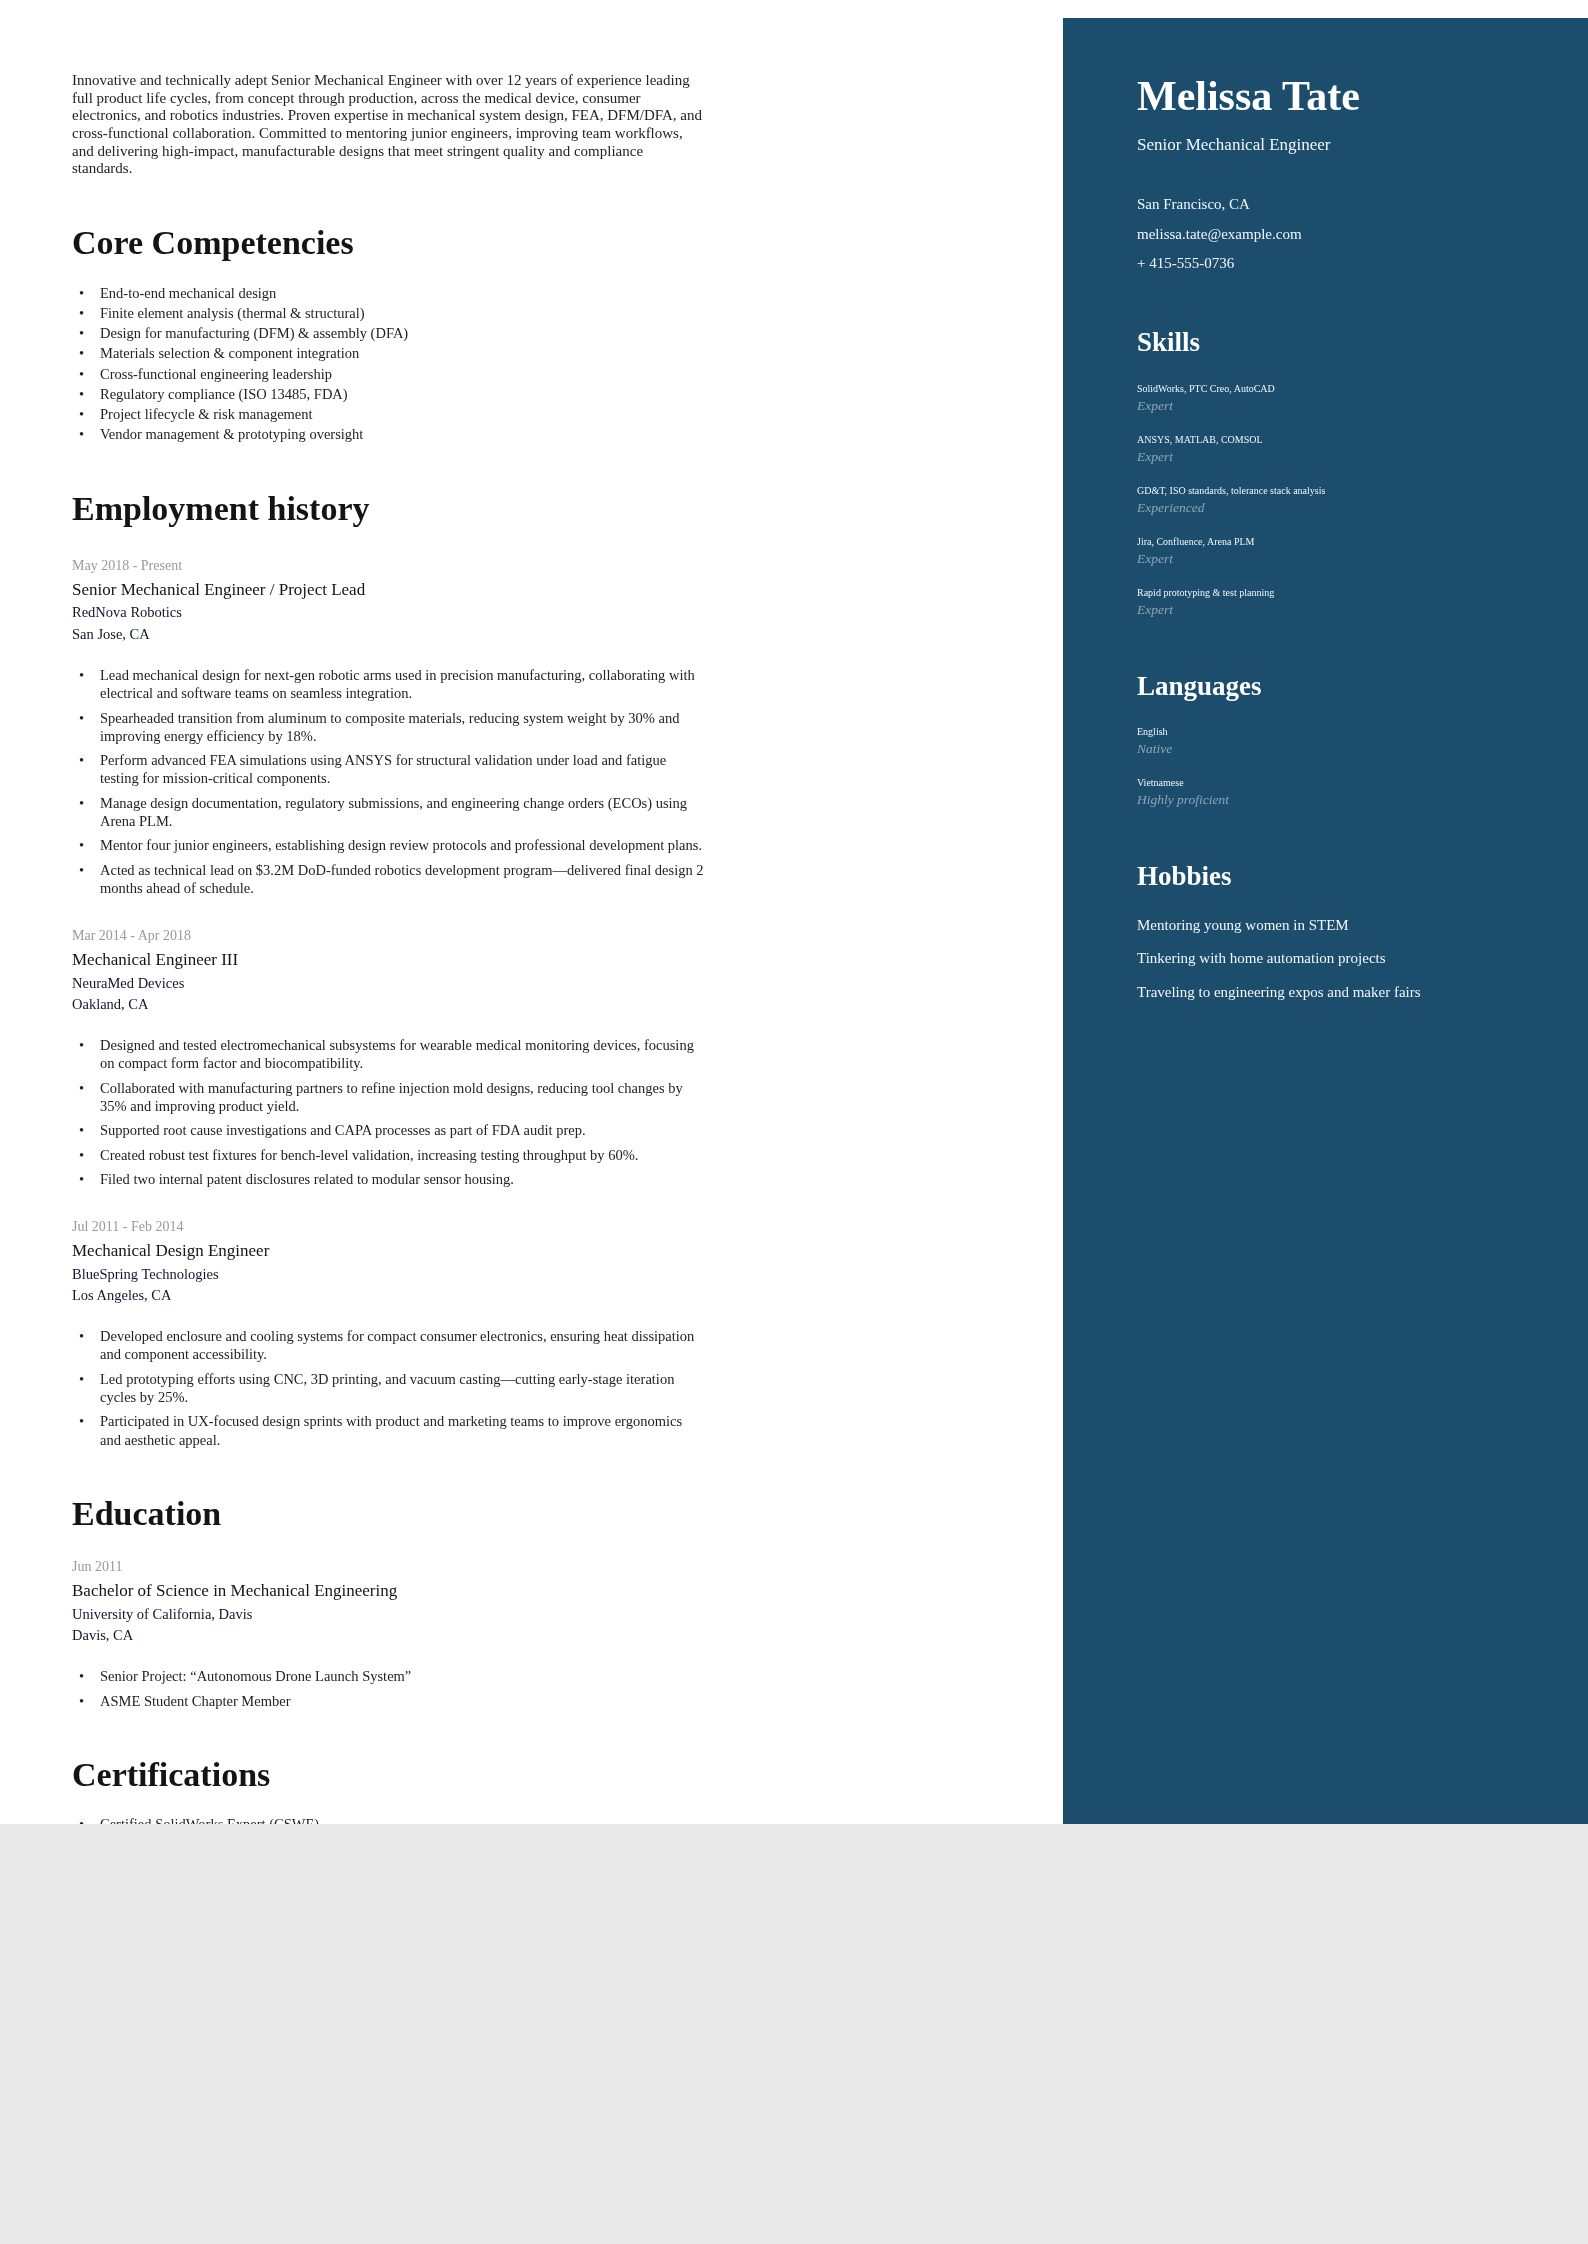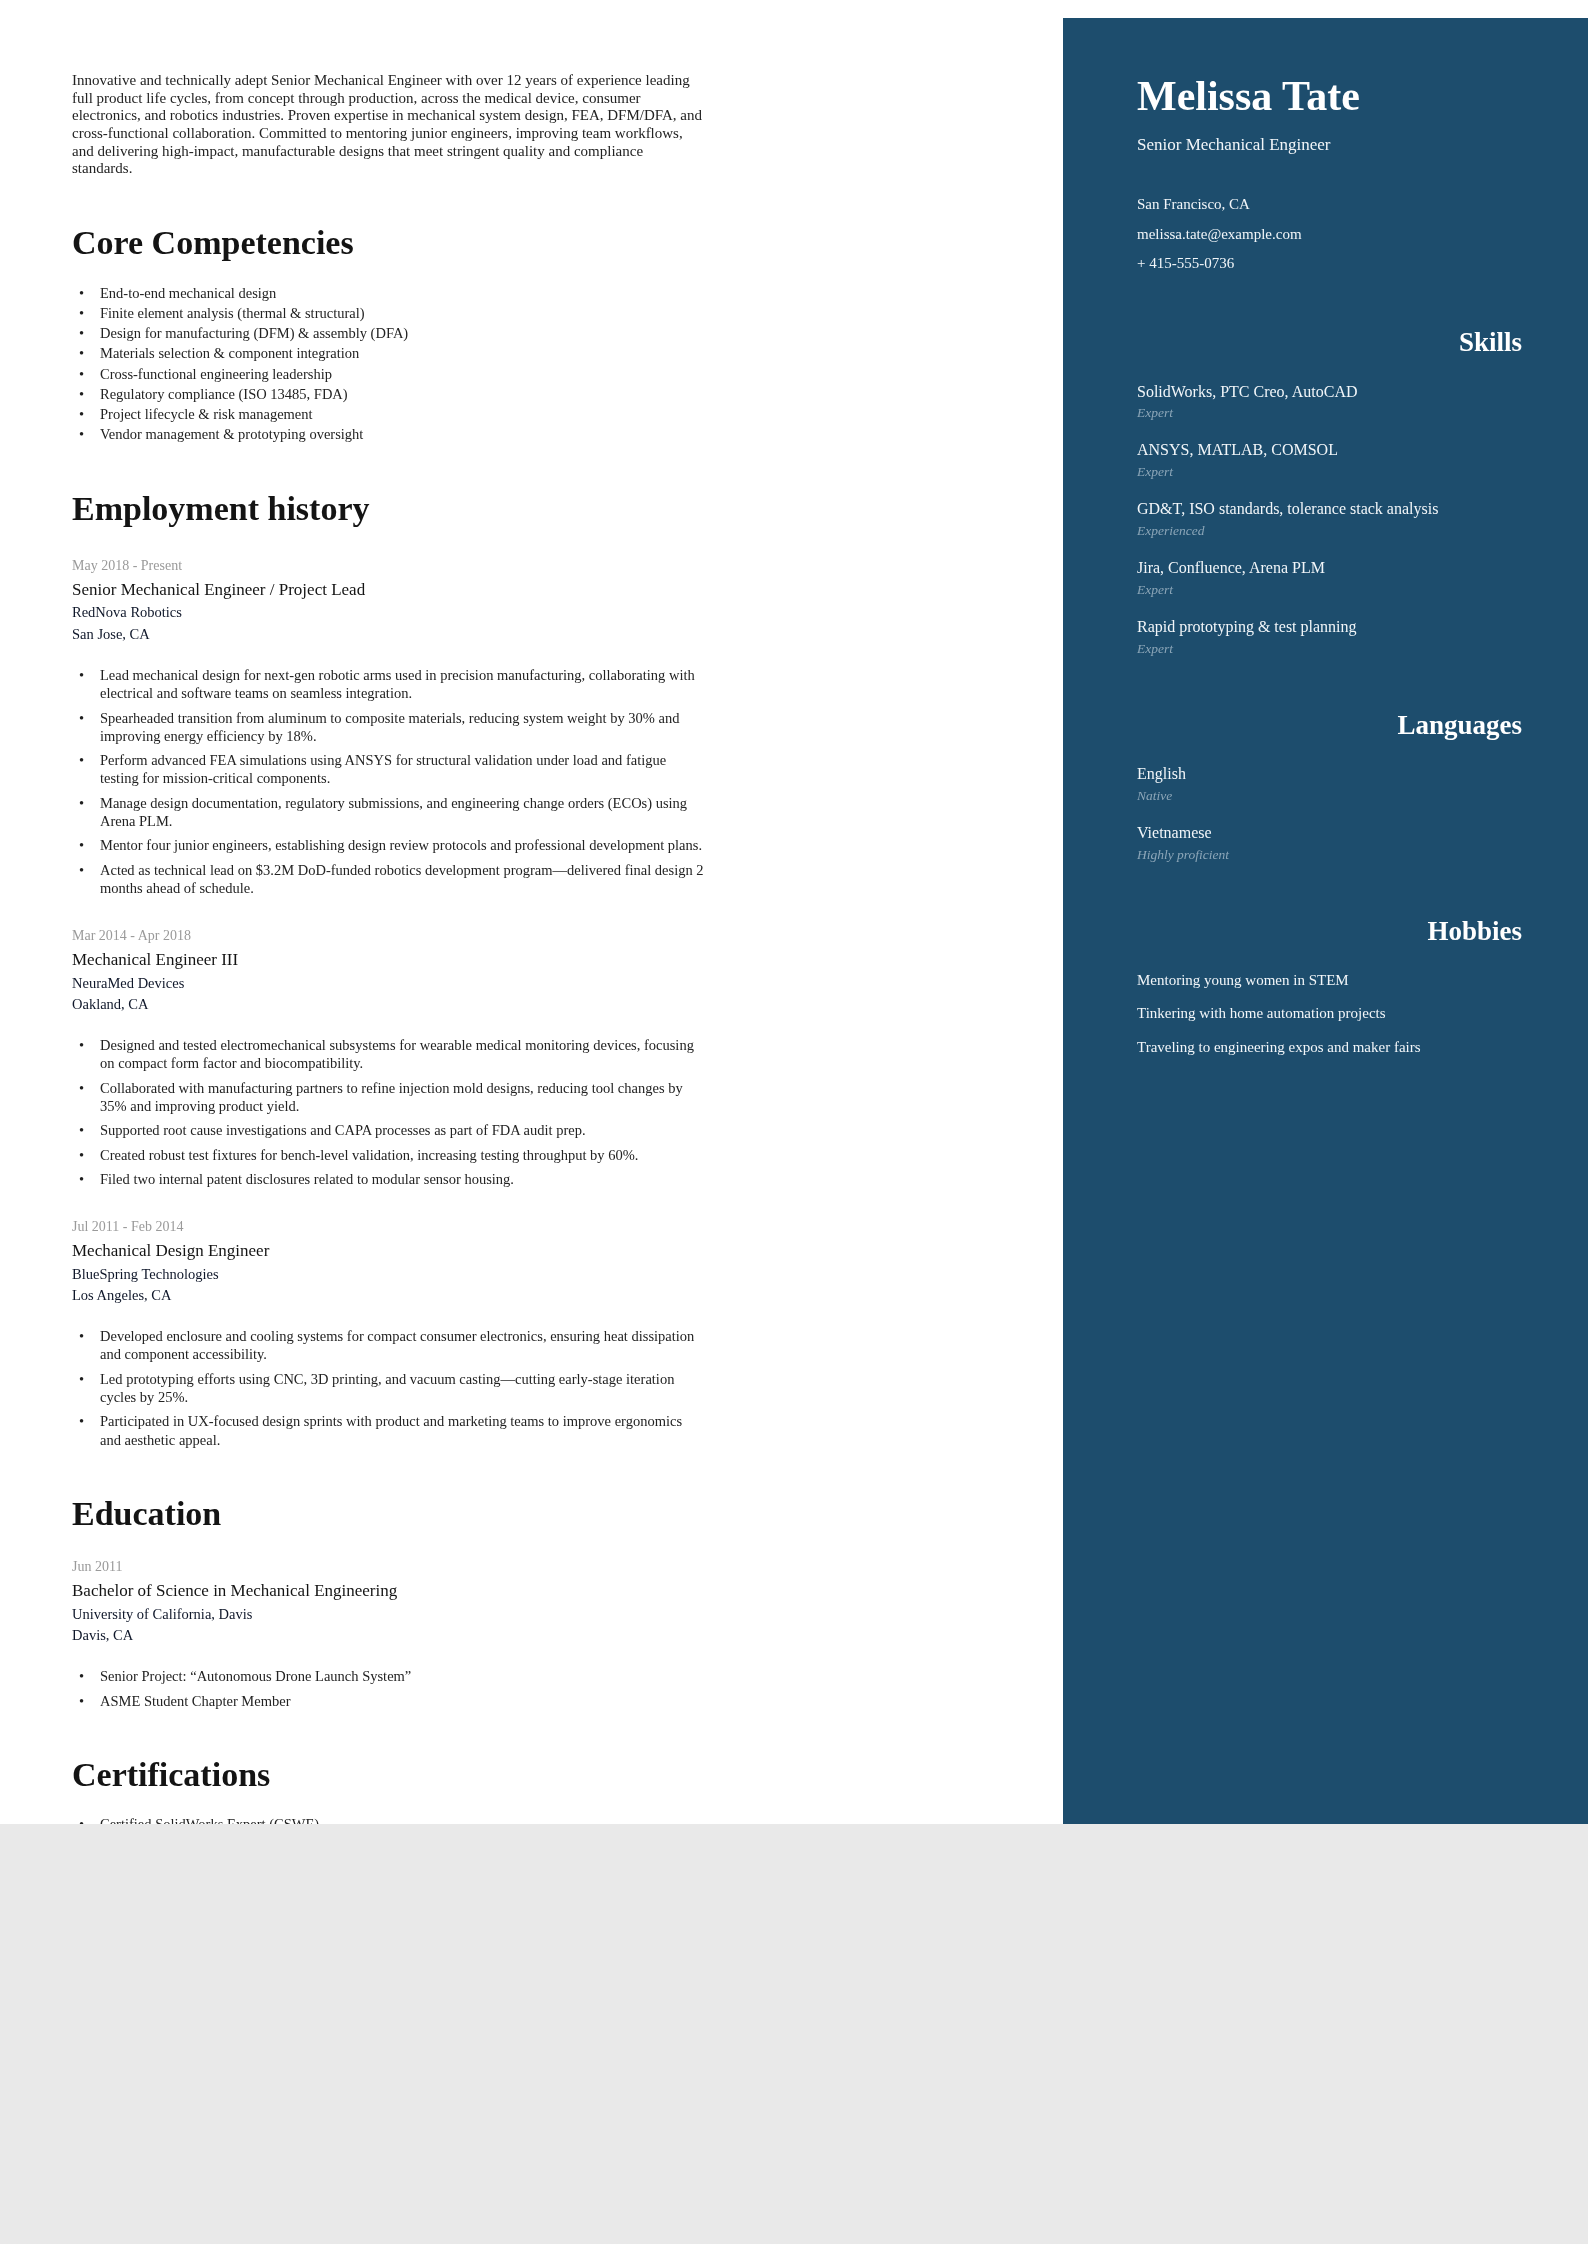--- a/index.html
+++ b/index.html
@@ -58,24 +58,24 @@
   }
   .name {
     font-size:42px; font-weight:700; line-height:1.08;
     margin:0; color:#ffffff;
   }
   .role { font-size:17px; margin-top:16px; color:#f2f6f9; }
   .contact { margin-top:40px; }
   .contact-line { font-size:15px; line-height:1.3; margin-bottom:10px; color:#f2f6f9; }
   h3.side-heading {
     font-size:27px; font-weight:700; color:#ffffff;
-    margin:54px 0 0 0; line-height:1.1;text-align:right;
+    margin:54px 0 0 0; line-height:1.1;
   }
   .skill { margin-top:19px; }
-  .skill-name { font-size:16px; line-height:1.3; color:#f2f6f9; }
+  .skill-name { font-size:10px; line-height:1.3; color:#f2f6f9; }
   .skill-level {
     font-size:13.5px; font-style:italic; color:#8ca6b8; margin-top:3px;
   }
   .hobby { font-size:15px; line-height:1.3; margin-top:14px; color:#f2f6f9; }
   .sidebar .first-after-heading { margin-top:24px; }
 </style>
 </head>
 <body>
 
 <div class="page">

